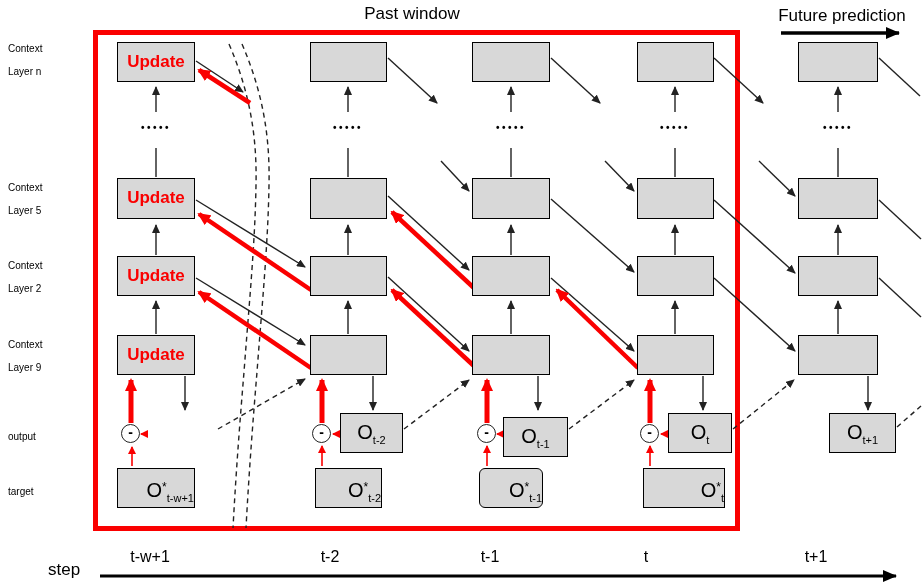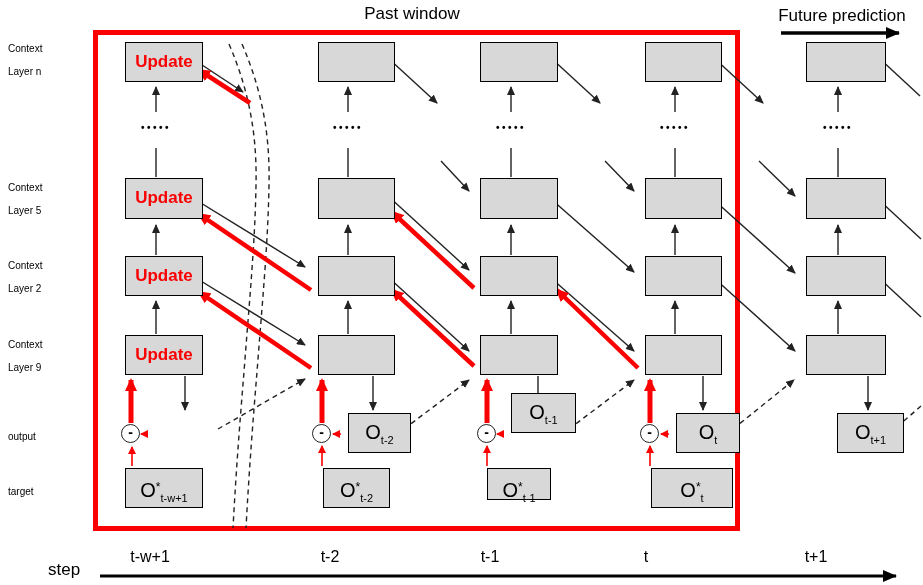--- a/index.html
+++ b/index.html
@@ -1,21 +1,21 @@
 <!DOCTYPE html>
 <html><head>
 <meta charset="utf-8">
 <style>
   html,body{margin:0;padding:0;background:#fff;}
   #canvas{position:relative;width:923px;height:585px;background:#fff;overflow:hidden;
           font-family:"Liberation Sans","DejaVu Sans",sans-serif;color:#000;}
-  .box{position:absolute;background:#d8d8d8;border:1.4px solid #000;box-sizing:border-box;margin-left:8px;}
+  .box{position:absolute;background:#d8d8d8;border:1.4px solid #000;box-sizing:border-box;}
   .update-box{color:#fa0000;font-weight:bold;font-size:17px;text-align:center;line-height:37px;}
   .obox{text-align:center;line-height:37px;}
-  .tbox{text-align:center;line-height:37px;}
+  .tbox{text-align:right;line-height:37px;}
   .obase{font-size:20px;}
   .osub{font-size:11px;vertical-align:-5px;}
   .osup{font-size:12px;vertical-align:6px;}
   .lbl{position:absolute;font-size:10px;line-height:23px;}
   .title{position:absolute;font-size:17px;}
   .dots{position:absolute;font-size:10px;font-weight:bold;letter-spacing:2.5px;text-align:center;}
   .minus{position:absolute;width:19px;height:19px;border:1.5px solid #222;border-radius:50%;
          background:#fff;box-sizing:border-box;text-align:center;line-height:15px;
          font-size:14px;font-weight:bold;}
   .tick{position:absolute;font-size:16px;text-align:center;width:80px;}
@@ -200,37 +200,37 @@
   <div class="dots node" style="left:813px;top:122px;width:50px;">•••••</div>
 
   <div class="minus node" style="left:121px;top:424px;">-</div>
   <div class="minus node" style="left:312px;top:424px;">-</div>
   <div class="minus node" style="left:477px;top:424px;">-</div>
   <div class="minus node" style="left:640px;top:424px;">-</div>
 
   <div class="box obox node" style="left:340px;top:413px;width:63px;height:40px;">
     <span class="obase">O</span><span class="osub">t-2</span>
   </div>
-  <div class="box obox node" style="left:503px;top:393px;width:65px;height:40px;">
+  <div class="box obox node" style="left:503px;top:417px;width:65px;height:40px;">
     <span class="obase">O</span><span class="osub">t-1</span>
   </div>
   <div class="box obox node" style="left:668px;top:413px;width:64px;height:40px;">
     <span class="obase">O</span><span class="osub">t</span>
   </div>
   <div class="box obox node" style="left:829px;top:413px;width:67px;height:40px;">
     <span class="obase">O</span><span class="osub">t+1</span>
   </div>
 
   <div class="box tbox node" style="left:117px;top:468px;width:78px;height:40px;">
     <span class="obase">O</span><span class="osup">*</span><span class="osub">t-w+1</span>
   </div>
   <div class="box tbox node" style="left:315px;top:468px;width:67px;height:40px;">
     <span class="obase">O</span><span class="osup">*</span><span class="osub">t-2</span>
   </div>
-  <div class="box tbox node" style="left:479px;top:468px;width:64px;height:32px;">
+  <div class="box tbox node" style="left:479px;top:468px;width:64px;height:40px;border-radius:6px;">
     <span class="obase">O</span><span class="osup">*</span><span class="osub">t-1</span>
   </div>
   <div class="box tbox node" style="left:643px;top:468px;width:82px;height:40px;">
     <span class="obase">O</span><span class="osup">*</span><span class="osub">t</span>
   </div>
 
   <div class="lbl node" style="left:48px;top:558px;font-size:17px;">step</div>
   <div class="tick node" style="left:110px;top:548px;">t-w+1</div>
   <div class="tick node" style="left:290px;top:548px;">t-2</div>
   <div class="tick node" style="left:450px;top:548px;">t-1</div>

